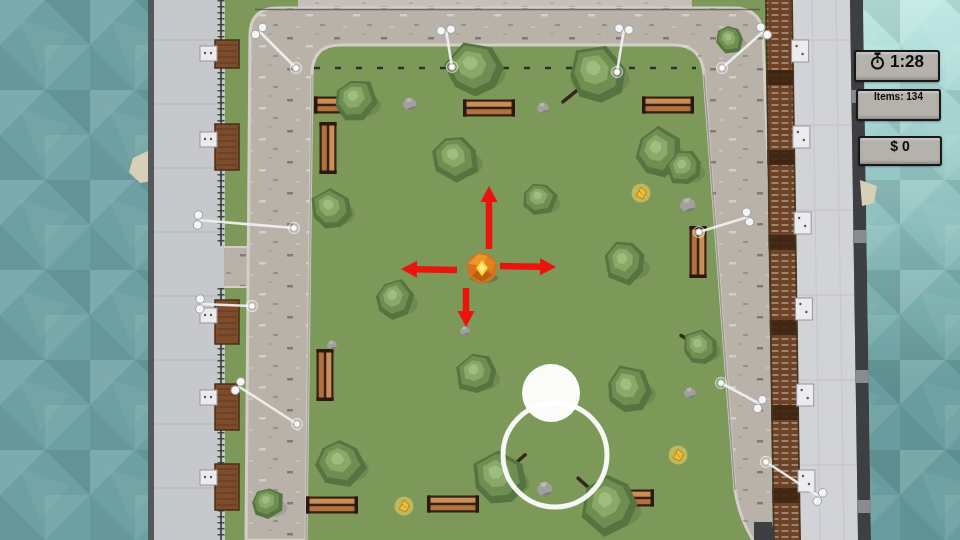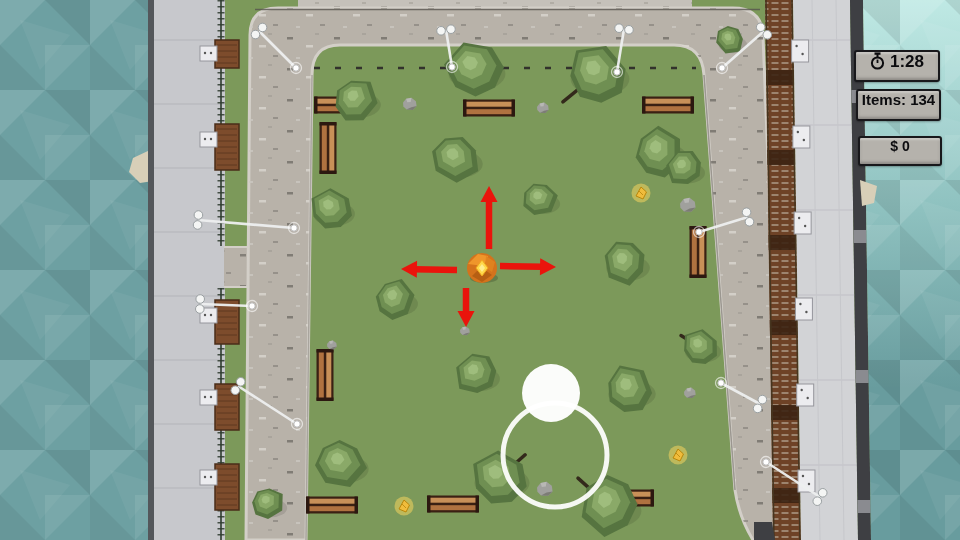--- a/index.html
+++ b/index.html
@@ -4,21 +4,21 @@
 <style>
   html,body{margin:0;padding:0;background:#222;}
   .stage{position:relative;width:960px;height:540px;overflow:hidden;
          font-family:"Liberation Sans",sans-serif;background:#7c995a;}
   .stage svg{position:absolute;left:0;top:0;display:block;}
   .hud{position:absolute;left:0;top:0;width:100%;height:100%;pointer-events:none;}
   .panel{position:absolute;background:#b5b2ac;border:2px solid #18181b;border-radius:3px;
          display:flex;align-items:flex-start;justify-content:center;color:#0c0c0f;font-weight:bold;
          box-shadow:inset 0 2px 2px rgba(255,255,255,.3), inset 0 -2px 3px rgba(0,0,0,.22), 0 1px 2px rgba(0,0,0,.3);}
   .panel-timer{left:854px;top:50px;width:82px;height:28px;font-size:17px;gap:5px;}
-  .panel-items{left:856px;top:89px;width:81px;height:28px;font-size:15px;}
+  .panel-items{left:856px;top:89px;width:81px;height:28px;font-size:10px;}
   .panel-money{left:858px;top:136px;width:80px;height:26px;font-size:14px;}
   .panel svg{position:static;}
 </style>
 </head>
 <body>
 
 <div class="stage">
   <svg width="960" height="540" viewBox="0 0 960 540">
       <defs>
         <pattern id="tris" width="90" height="90" patternUnits="userSpaceOnUse">

